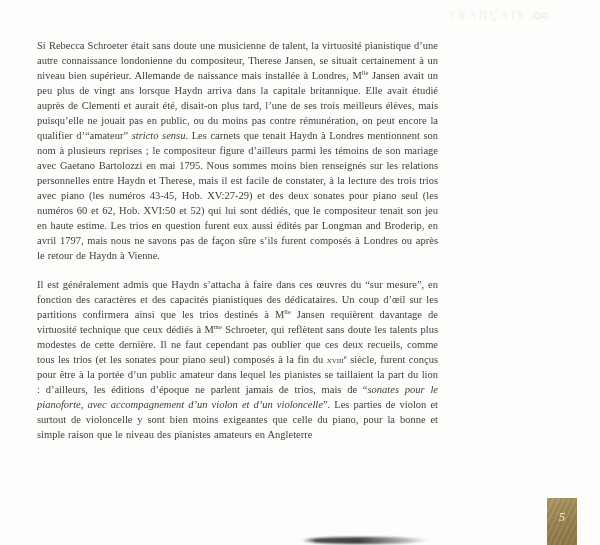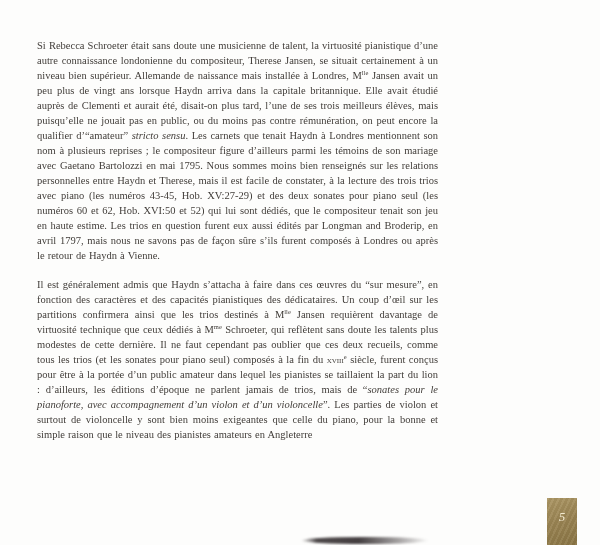--- a/index.html
+++ b/index.html
@@ -80,20 +80,30 @@
     font-style: italic;
     font-size: 13px;
     color: #f2e9cf;
   }
 </style>
 </head>
 <body>
 
 <div class="page">
 
+  <div class="band">
+    <div class="band-title">
+      <span class="t">FRANÇAIS</span>
+      <svg class="fleuron" width="17" height="11" viewBox="0 0 17 11" aria-hidden="true">
+        <path d="M1.2 8.2 Q1 3.2 4.6 3 Q8 3 7.1 6.4 Q6.2 9.2 4.1 8.2 Q2.6 7.4 3.6 5.6" fill="none" stroke="#f2eee2" stroke-width="1.5" stroke-linecap="round"></path>
+        <path d="M9.2 8.2 Q9 3.2 12.6 3 Q16 3 15.1 6.4 Q14.2 9.2 12.1 8.2 Q10.6 7.4 11.6 5.6" fill="none" stroke="#f2eee2" stroke-width="1.5" stroke-linecap="round"></path>
+      </svg>
+    </div>
+    <div class="band-rule"></div>
+  </div>
 
   <main class="text-block" id="text-block">
       <p><span>Si Rebecca Schroeter était sans doute une musicienne de talent, la virtuosité pianistique d’une autre connaissance londonienne du compositeur, Therese Jansen, se situait certainement à un niveau bien supérieur. Allemande de naissance mais installée à Londres, M</span><sup>lle</sup><span> Jansen avait un peu plus de vingt ans lorsque Haydn arriva dans la capitale britannique. Elle avait étudié auprès de Clementi et aurait été, disait-on plus tard, l’une de ses trois meilleurs élèves, mais puisqu’elle ne jouait pas en public, ou du moins pas contre rémunération, on peut encore la qualifier d’“amateur” </span><i>stricto sensu</i><span>. Les carnets que tenait Haydn à Londres mentionnent son nom à plusieurs reprises ; le compositeur figure d’ailleurs parmi les témoins de son mariage avec Gaetano Bartolozzi en mai 1795. Nous sommes moins bien renseignés sur les relations personnelles entre Haydn et Therese, mais il est facile de constater, à la lecture des trois trios avec piano (les numéros 43-45, Hob. XV:27-29) et des deux sonates pour piano seul (les numéros 60 et 62, Hob. XVI:50 et 52) qui lui sont dédiés, que le compositeur tenait son jeu en haute estime. Les trios en question furent eux aussi édités par Longman and Broderip, en avril 1797, mais nous ne savons pas de façon sûre s’ils furent composés à Londres ou après le retour de Haydn à Vienne.</span></p>
       <p><span>Il est généralement admis que Haydn s’attacha à faire dans ces œuvres du “sur mesure”, en fonction des caractères et des capacités pianistiques des dédicataires. Un coup d’œil sur les partitions confirmera ainsi que les trios destinés à M</span><sup>lle</sup><span> Jansen requièrent davantage de virtuosité technique que ceux dédiés à M</span><sup>me</sup><span> Schroeter, qui reflètent sans doute les talents plus modestes de cette dernière. Il ne faut cependant pas oublier que ces deux recueils, comme tous les trios (et les sonates pour piano seul) composés à la fin du </span><span class="sc">xviii</span><sup>e</sup><span> siècle, furent conçus pour être à la portée d’un public amateur dans lequel les pianistes se taillaient la part du lion : d’ailleurs, les éditions d’époque ne parlent jamais de trios, mais de “</span><i>sonates pour le pianoforte, avec accompagnement d’un violon et d’un violoncelle</i><span>”. Les parties de violon et surtout de violoncelle y sont bien moins exigeantes que celle du piano, pour la bonne et simple raison que le niveau des pianistes amateurs en Angleterre</span></p>
     </main>
 
   <div class="edge-shadow"></div>
 
   <div class="page-tab">
     <span class="num">5</span>

